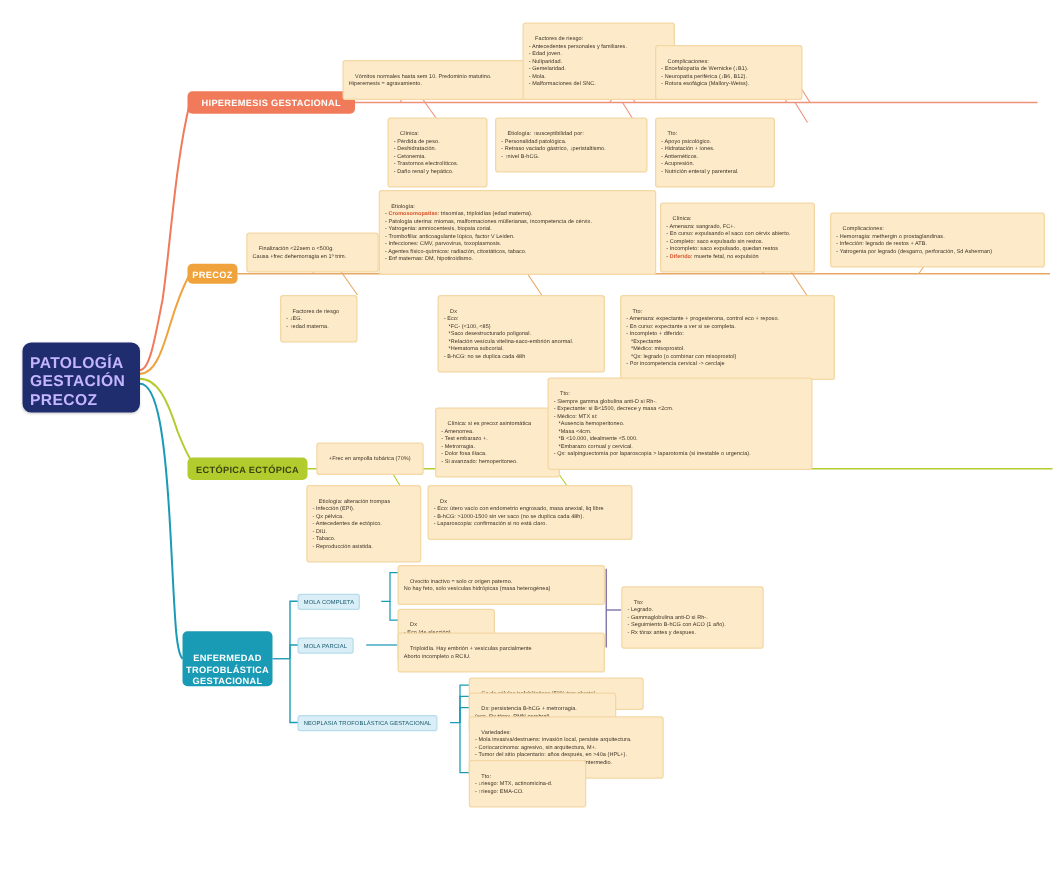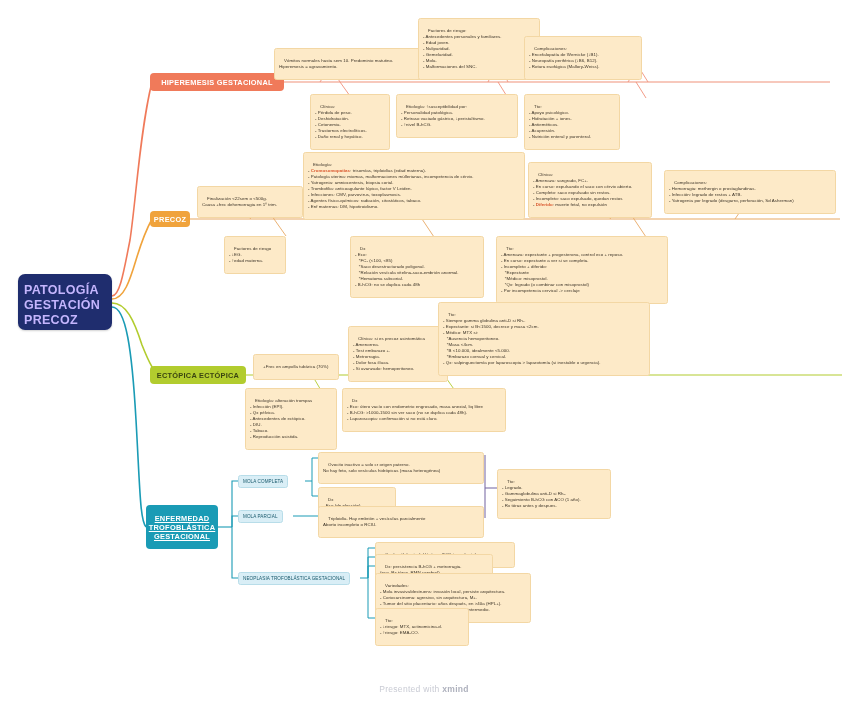--- a/index.html
+++ b/index.html
@@ -56,22 +56,21 @@
     text-align: center;
     padding: 0 6px;
     line-height: 9px;
   }
   .branch.orange { background: #f07a5a; }
   .branch.amber  { background: #f0a33c; }
   .branch.green  { background: #b2cc2e; color: #3a4410; }
   .branch.teal   { background: #1a9bb5; }
   .branch.tall {
     flex-direction: column;
-    justify-content: center;
-    text-decoration: underline;
+    justify-content: flex-end;
   }
   
   .leaf {
     background: #fdeac8;
     border: 0.6px solid #f3d7a4;
     border-radius: 2.5px;
     color: #3a3226;
     font-size: 4.4px;
     line-height: 6.0px;
     padding: 3px 4px 3px 4px;
@@ -391,17 +390,14 @@
 - Tumor del sitio placentario: años después, en &gt;40a (HPL+).
 - Tumor trofoblástico epitelioide: trofoblasto intermedio.</span>
   </div>
 
   <div class="node leaf" style="left:375px; top:608px; width:94px;">
     <span>Tto:
 - ↓riesgo: MTX, actinomicina-d.
 - ↑riesgo: EMA-CO.</span>
   </div>
 
-  <div class="watermark">
-    <span>Presented with </span><b>xmind</b>
-  </div>
 
 </div>
 
 </body></html>

